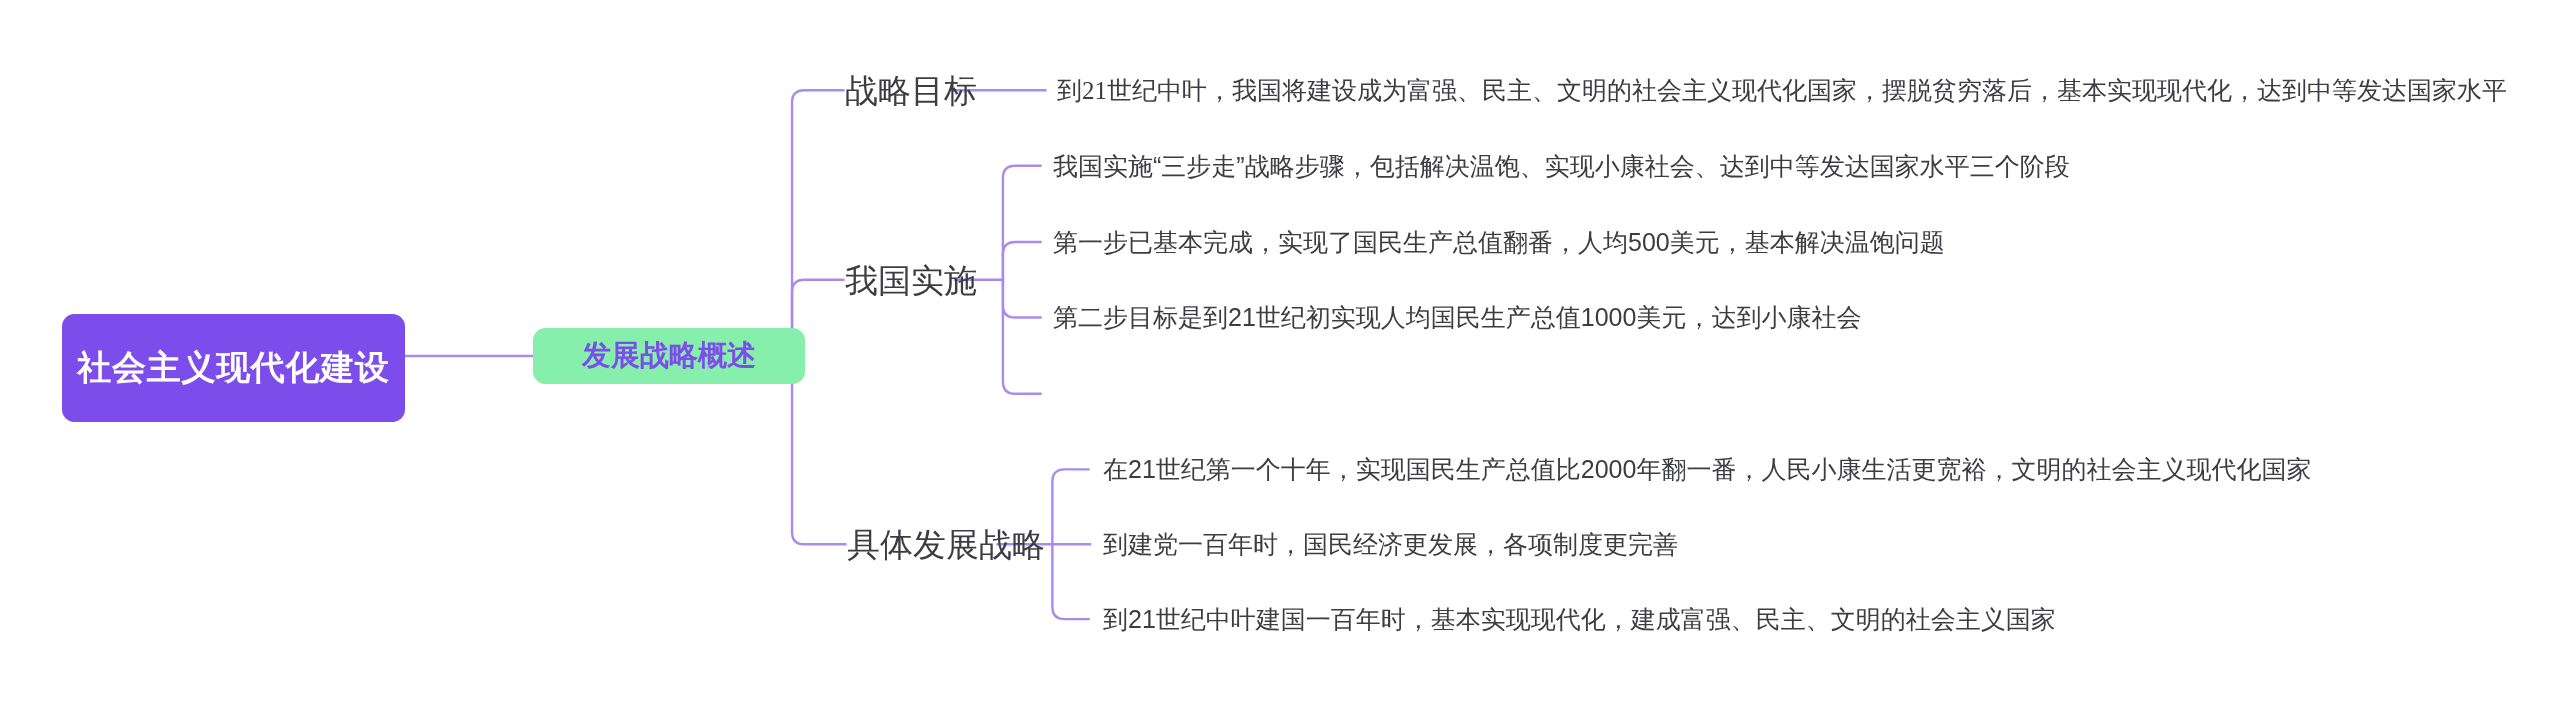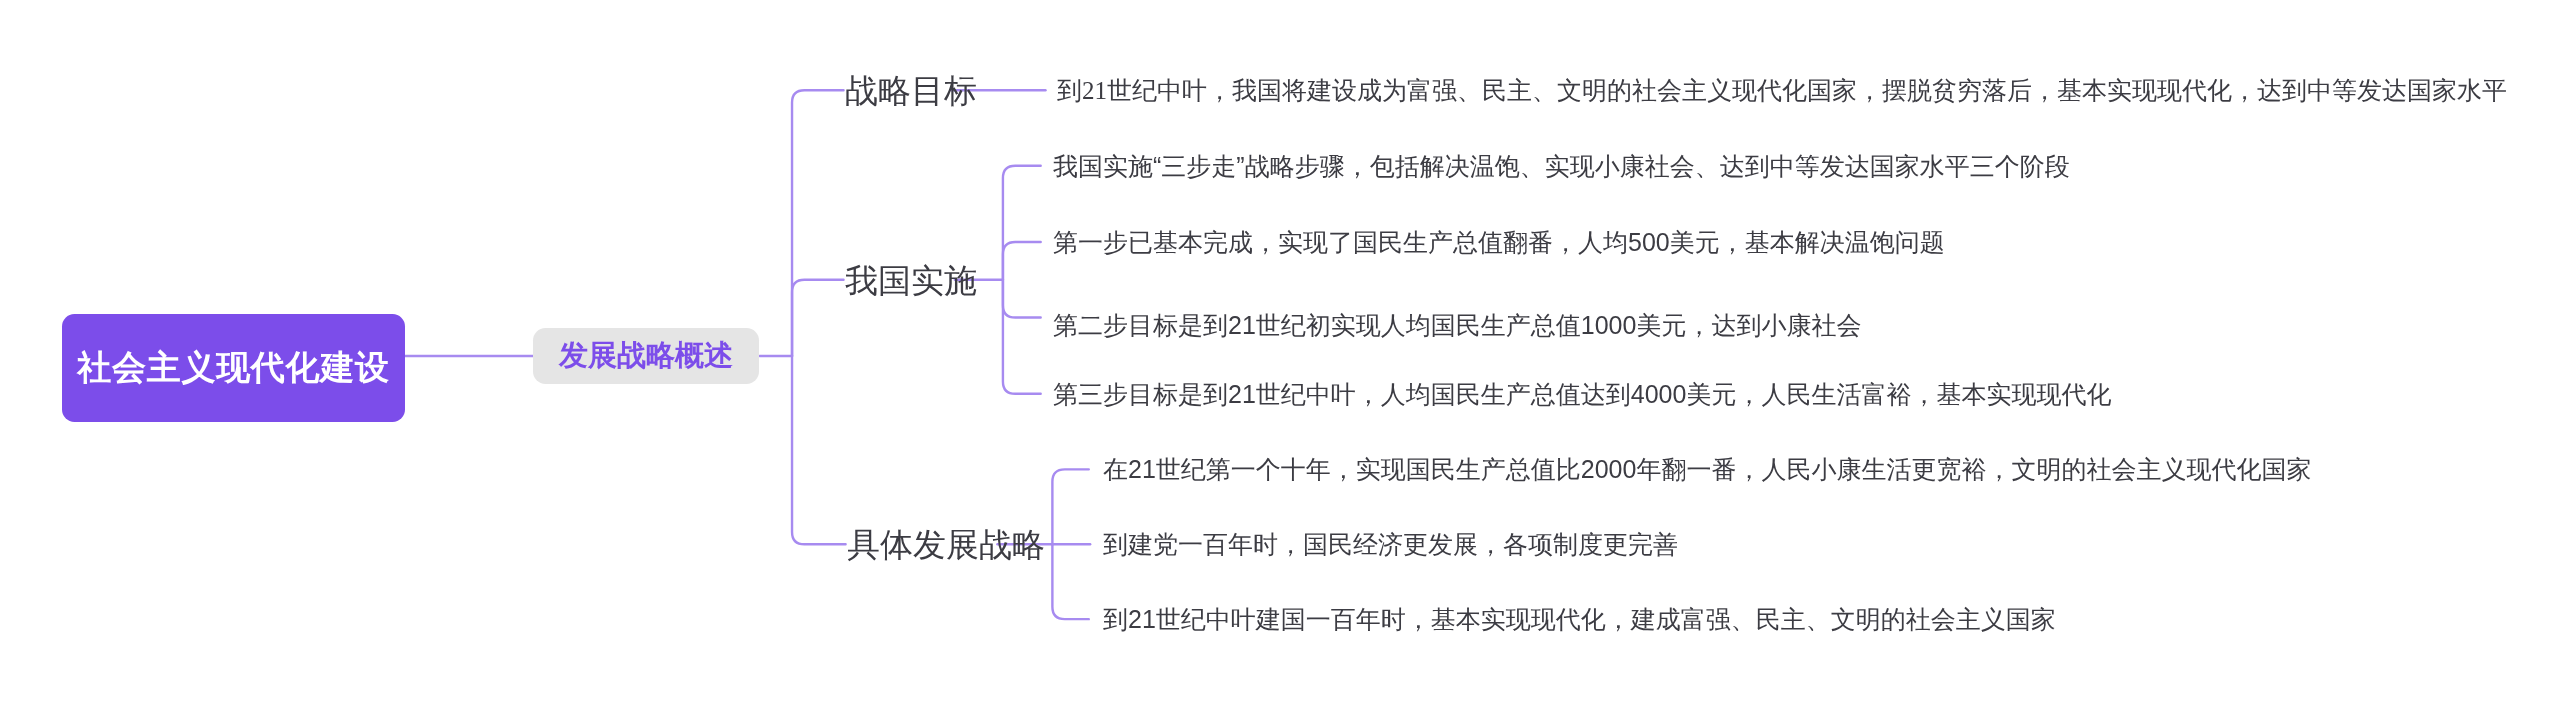--- a/index.html
+++ b/index.html
@@ -35,22 +35,22 @@
     width: 343px; height: 108px;
     background: #7C4DEA;
     border-radius: 12.4px;
     color: #ffffff;
     font-size: 34px;
     font-weight: 700;
     letter-spacing: 0.7px;
   }
   .level2-node {
     left: 533px; top: 328px;
-    width: 226px; height: 56px;
-    background: #e5e5e5;
+    width: 272px; height: 56px;
+    background: #86efac;
     border-radius: 12.4px;
     color: #7C4DEA;
     font-size: 29px;
     font-weight: 700;
   }
   .branch-label {
     position: absolute;
     transform: translateY(-50%);
     color: #3C3C43;
     font-size: 33px;
@@ -100,21 +100,20 @@
   <div class="node level2-node">发展战略概述</div>
 
   <div class="branch-label" style="left:845px; top:90px;">战略目标</div>
   <div class="branch-label" style="left:845px; top:280px;">我国实施</div>
   <div class="branch-label" style="left:847px; top:544px;text-align:right;">具体发展战略</div>
 
   <div class="leaf" style="left:1057px; top:90px;font-family:Liberation Serif, serif;">到21世纪中叶，我国将建设成为富强、民主、文明的社会主义现代化国家，摆脱贫穷落后，基本实现现代化，达到中等发达国家水平</div>
 
   <div class="leaf" style="left:1053px; top:166px;">我国实施“三步走”战略步骤，包括解决温饱、实现小康社会、达到中等发达国家水平三个阶段</div>
   <div class="leaf" style="left:1053px; top:242px;">第一步已基本完成，实现了国民生产总值翻番，人均500美元，基本解决温饱问题</div>
-  <div class="leaf" style="left:1053px; top:317px;margin-top:8px;">第二步目标是到21世纪初实现人均国民生产总值1000美元，达到小康社会</div>
-  <div class="leaf" style="left:1053px; top:394px;">第三步目标是到21世纪中叶，人均国民生产总值达到4000美元，人民生活富裕，基本实现现代化</div>
+  <div class="leaf" style="left:1053px; top:317px;">第二步目标是到21世纪初实现人均国民生产总值1000美元，达到小康社会</div>
 
   <div class="leaf" style="left:1103px; top:469px;">在21世纪第一个十年，实现国民生产总值比2000年翻一番，人民小康生活更宽裕，文明的社会主义现代化国家</div>
   <div class="leaf" style="left:1103px; top:544px;">到建党一百年时，国民经济更发展，各项制度更完善</div>
   <div class="leaf" style="left:1103px; top:619px;">到21世纪中叶建国一百年时，基本实现现代化，建成富强、民主、文明的社会主义国家</div>
 
 </div>
 
 
 </body></html>

